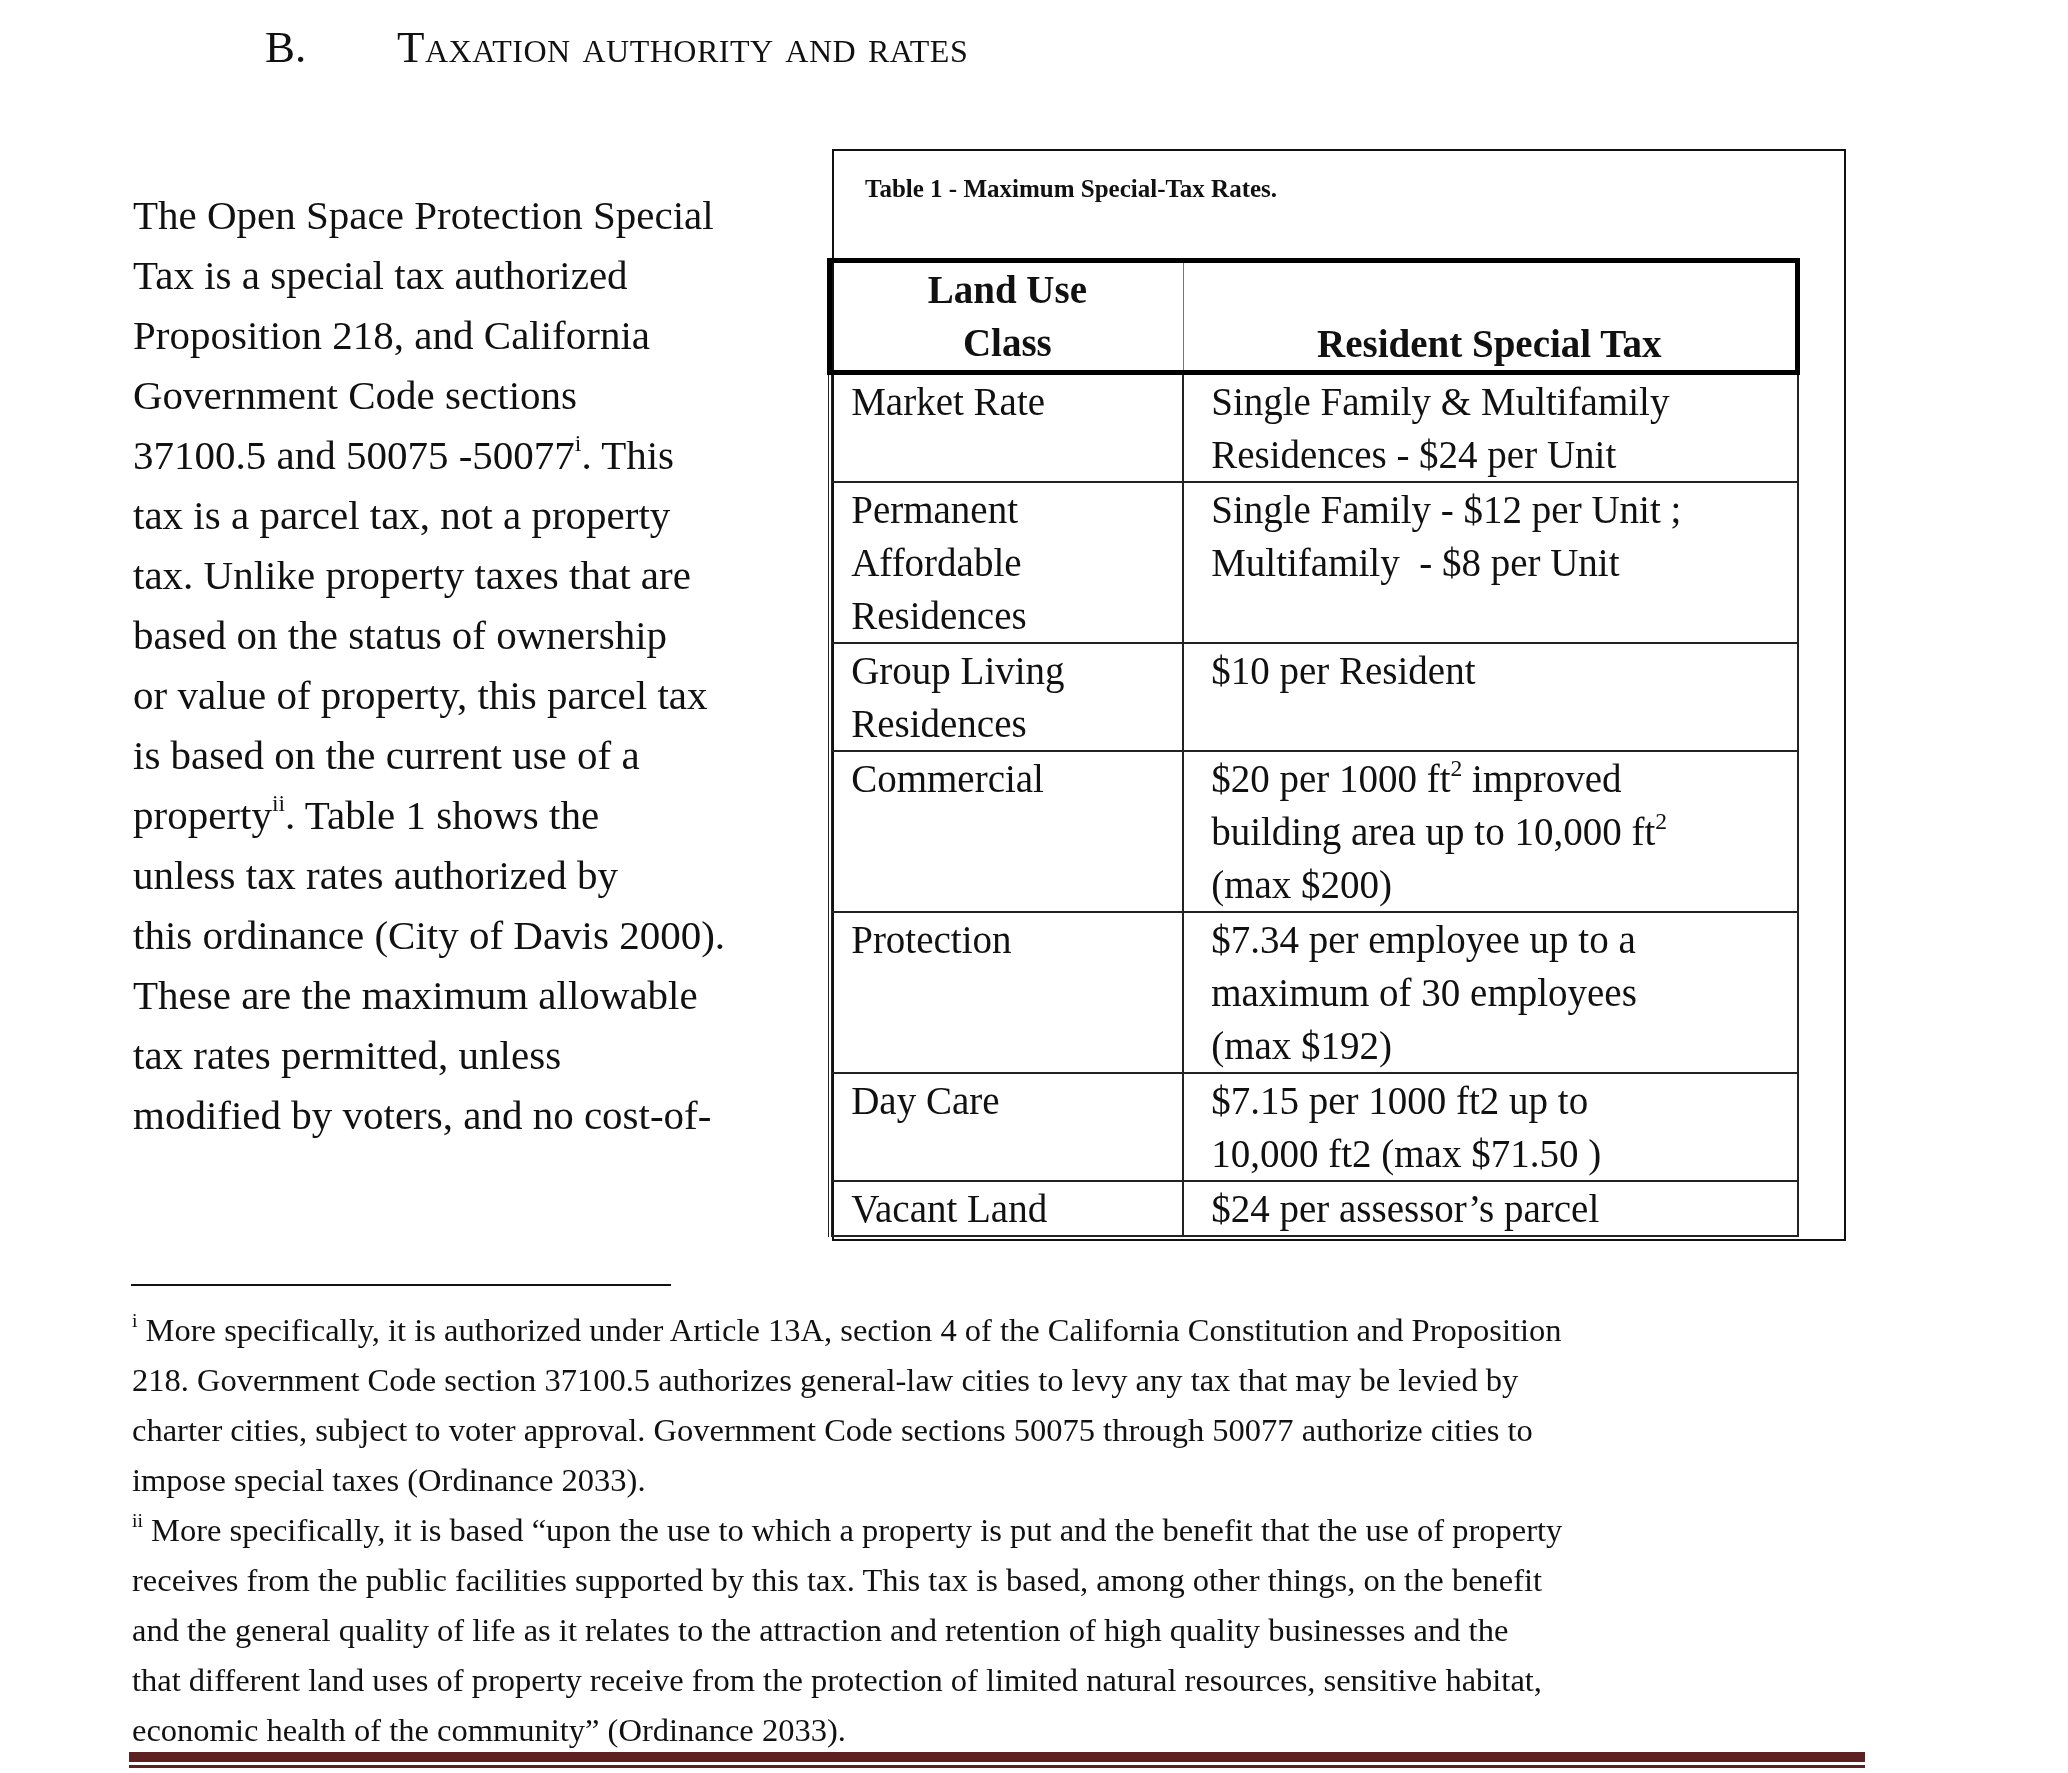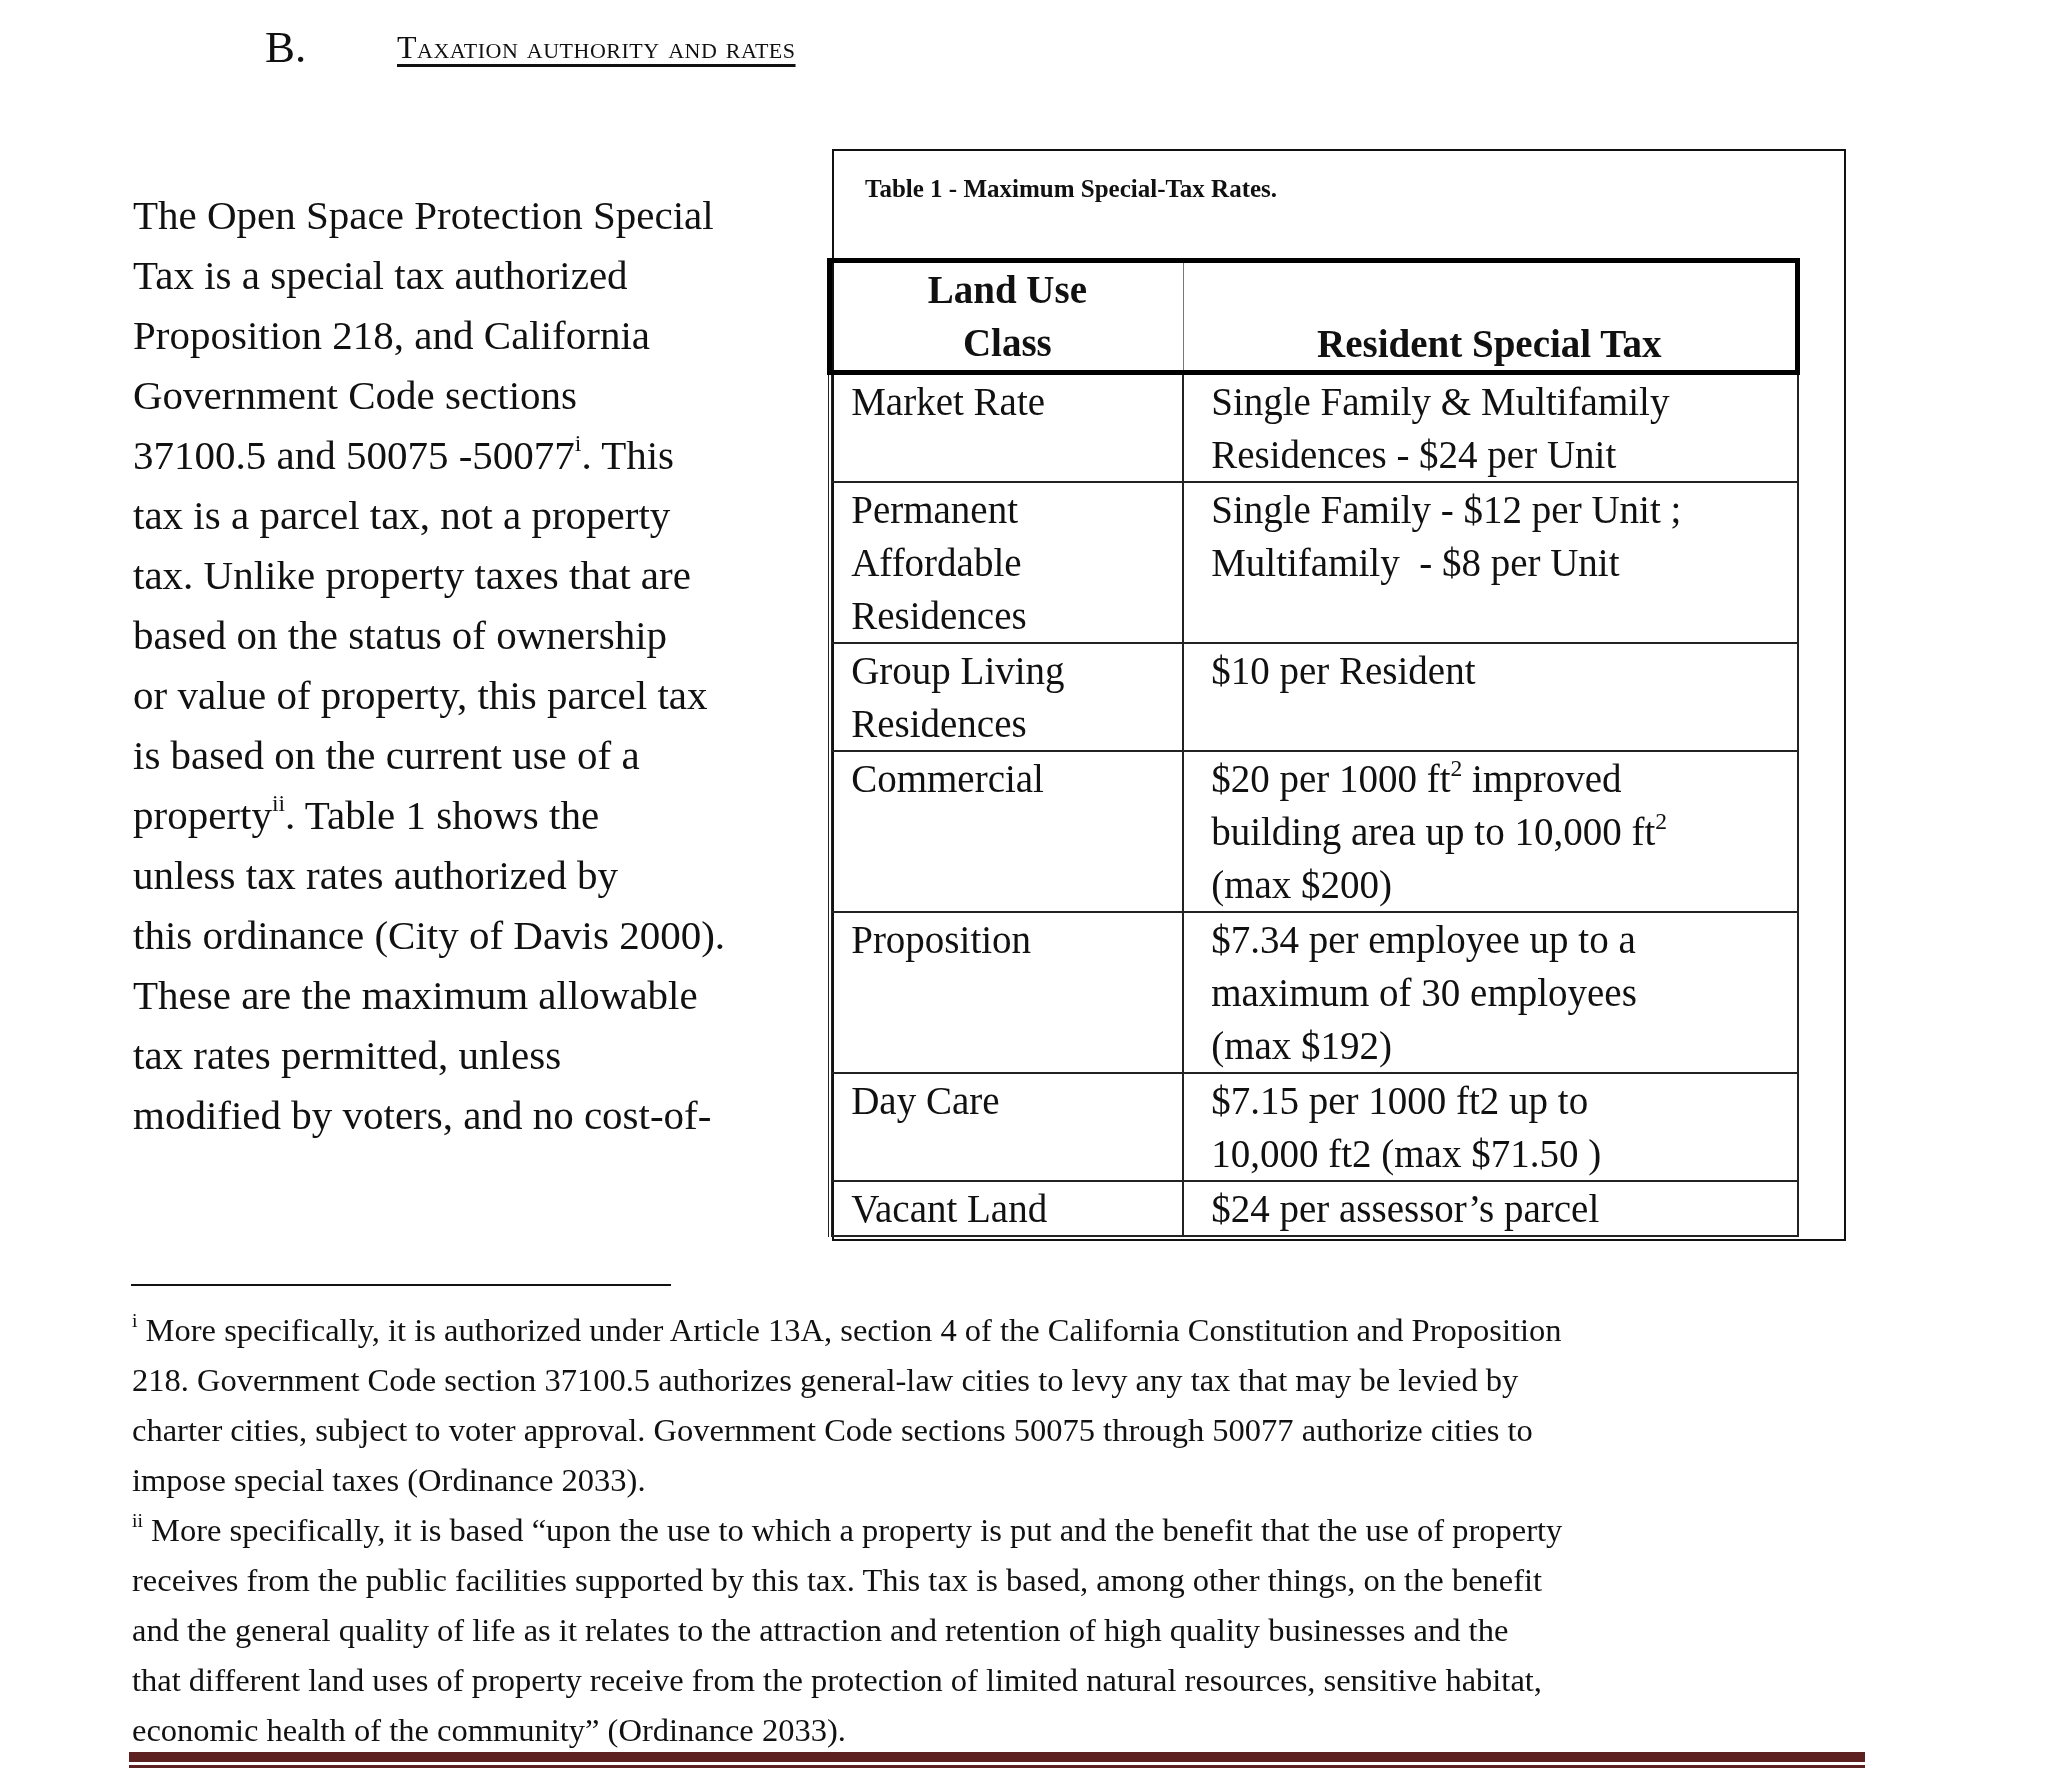--- a/index.html
+++ b/index.html
@@ -1,22 +1,22 @@
 <!DOCTYPE html>
 <html><head>
 <meta charset="utf-8">
 <style>
   html, body { margin: 0; padding: 0; background: #ffffff; }
   body { width: 2069px; height: 1773px; position: relative; overflow: hidden;
          font-family: "Liberation Serif", "DejaVu Serif", serif; color: #111; }
   .abs { position: absolute; }
   
   #sec-letter { left: 265px; top: 19.7px; font-size: 45px; line-height: 55px; }
-  #sec-title { left: 397px; top: 19.7px; font-size: 32px; line-height: 55px; white-space: nowrap;
-               text-decoration: underline; text-decoration-thickness: 3px; text-underline-offset: 5.9px;
+  #sec-title { left: 397px; top: 19.7px; font-size: 45px; line-height: 55px; white-space: nowrap;
+               text-decoration-thickness: 3px; text-underline-offset: 5.9px;
                font-variant: small-caps; letter-spacing: 0.5px; }
   
   #body-para { left: 133px; top: 185px; width: 690px; font-size: 41px; line-height: 60px; }
   #body-para .line { display: block; white-space: nowrap; }
   sup.fn { font-size: 23.6px; vertical-align: 17.7px; line-height: 0; }
   
   #table-frame { left: 832px; top: 149px; width: 1014px; height: 1092px; border: 2px solid #111; box-sizing: border-box; }
   #table-caption { left: 865px; top: 165px; font-size: 25px; line-height: 47px; font-weight: bold; white-space: nowrap; }
   #rates-table { left: 827px; top: 258px; width: 973px; border-collapse: collapse; }
   #rates-table td, #rates-table th { border: 2px solid #222; padding: 0; vertical-align: top;
@@ -111,21 +111,21 @@
           <span class="l">Commercial</span>
         </td>
     <td class="c2">
       <span class="l"><span>$20 per 1000 ft</span><sup class="sq">2</sup><span style="white-space:pre"> improved</span></span>
       <span class="l"><span>building area up to 10,000 ft</span><sup class="sq">2</sup></span>
       <span class="l">(max $200)</span>
     </td>
   </tr>
   <tr style="height:158px">
     <td class="c1">
-          <span class="l">Proposition</span>
+          <span class="l">Protection</span>
         </td>
     <td class="c2">
       <span class="l">$7.34 per employee up to a</span>
       <span class="l">maximum of 30 employees</span>
       <span class="l">(max $192)</span>
     </td>
   </tr>
   <tr style="height:106px">
     <td class="c1">
           <span class="l">Day Care</span>

